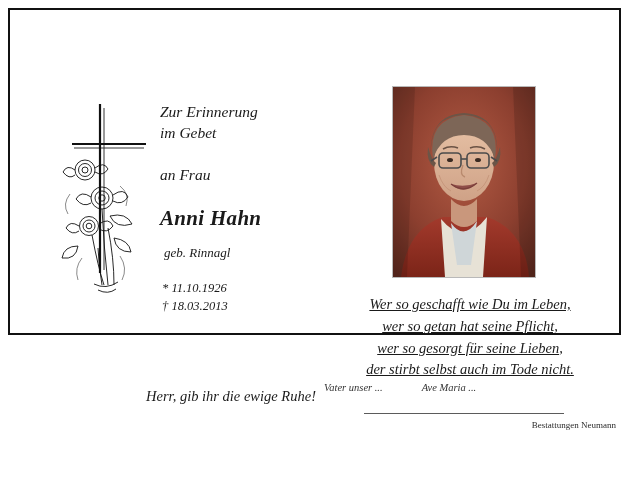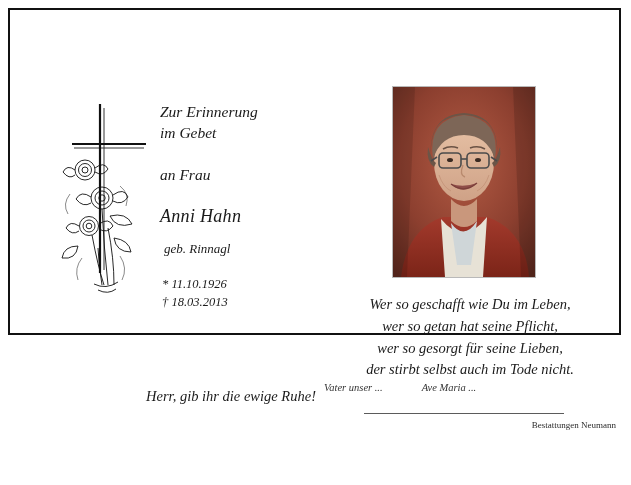--- a/index.html
+++ b/index.html
@@ -54,23 +54,23 @@
     font-style: italic;
     line-height: 1.35;
     margin: 0;
   }
   .line-anfrau {
     font-size: 15.5px;
     font-style: italic;
     margin: 22px 0 0 0;
   }
   .name {
-    font-size: 18px;
-    font-style: italic;
-    font-weight: normal;
+    font-size: 21px;
+    font-style: italic;
+    font-weight: bold;
     margin: 22px 0 0 0;
     letter-spacing: 0.3px;
   }
   .maiden {
     font-size: 13px;
     font-style: italic;
     margin: 14px 0 0 4px;
   }
   .dates {
     margin: 18px 0 0 2px;
@@ -108,20 +108,21 @@
 
   .verse {
     position: absolute;
     left: 8px;
     top: 284px;
     width: 292px;
     text-align: center;
     font-size: 14.5px;
     font-style: italic;
     line-height: 1.5;
+    text-decoration: underline;
   }
   .prayers {
     position: absolute;
     left: 8px;
     top: 372px;
     width: 292px;
     text-align: left;
     font-size: 10.5px;
     font-style: italic;
     color: #333;

